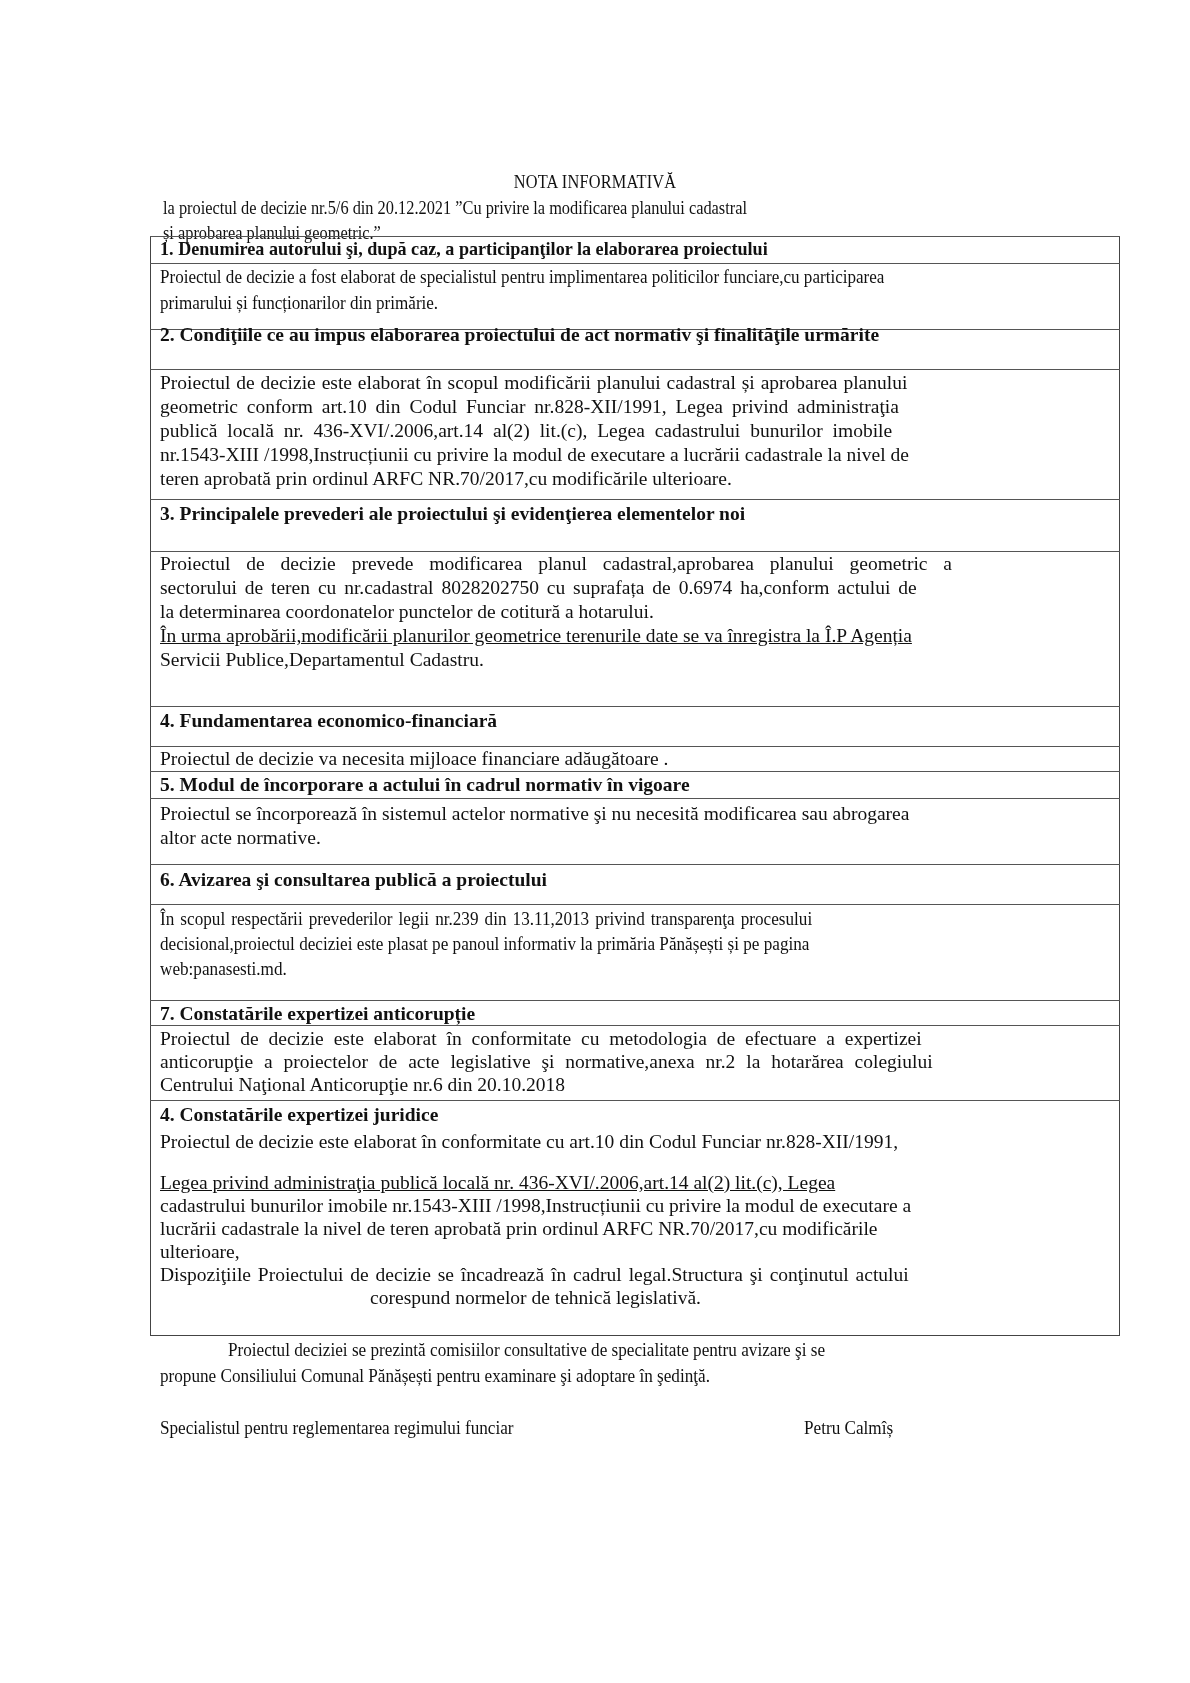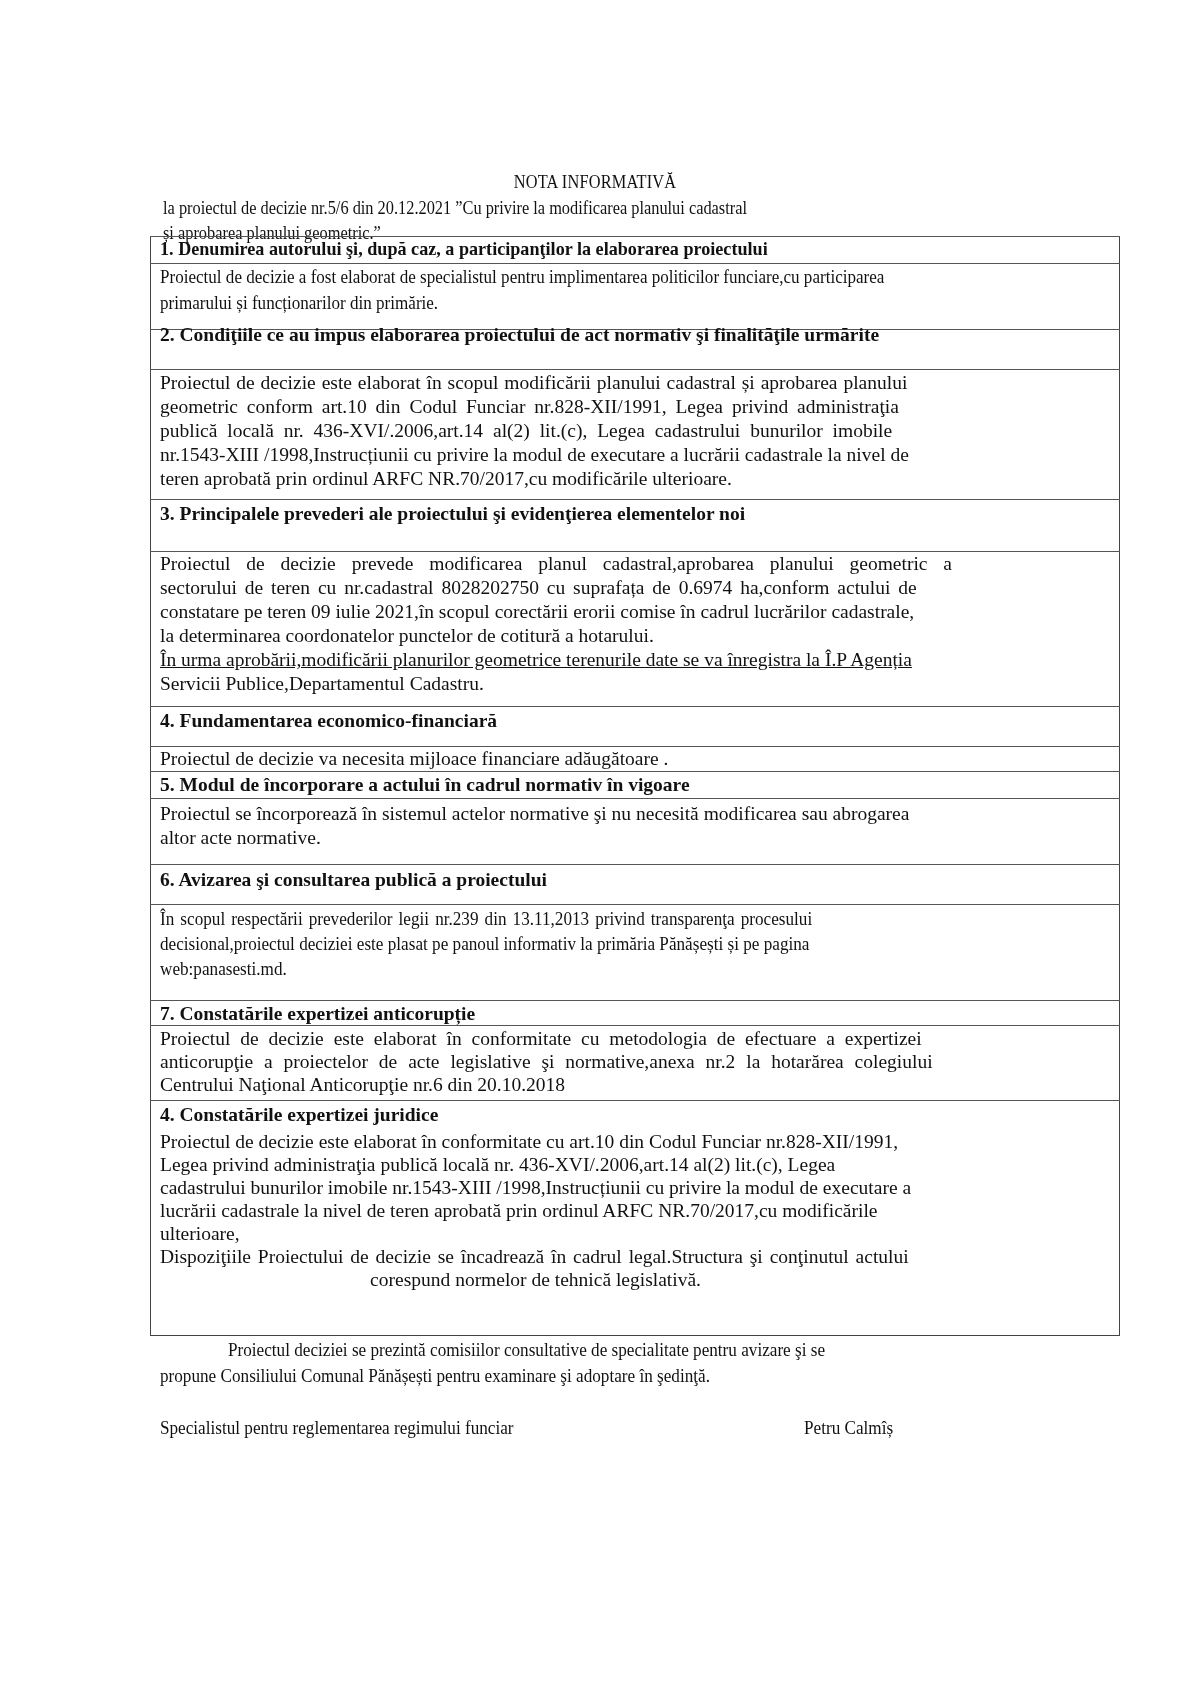--- a/index.html
+++ b/index.html
@@ -51,21 +51,20 @@
   <span class="jl" style="word-spacing:4px;margin-top:2px;">geometric conform art.10 din Codul Funciar nr.828-XII/1991, Legea privind  administraţia</span>
   <span class="jl" style="word-spacing:5px;margin-top:2px;">publică  locală  nr. 436-XVI/.2006,art.14 al(2) lit.(c), Legea cadastrului bunurilor imobile</span>
   <span class="jl" style="margin-top:2px;">nr.1543-XIII /1998,Instrucțiunii cu privire la modul de executare a lucrării cadastrale la nivel de</span>
   <span class="jl" style="margin-top:2px;">teren aprobată prin ordinul ARFC NR.70/2017,cu  modificările  ulterioare.</span>
 </div>
 
 <div class="abs h" style="top:503px;">3. Principalele prevederi ale proiectului şi evidenţierea elementelor noi</div>
 <div class="abs p" style="top:553px;">
   <span class="jl" style="word-spacing:11px;">Proiectul de decizie prevede modificarea planul cadastral,aprobarea planului geometric a</span>
   <span class="jl" style="word-spacing:3px;margin-top:2px;">sectorului de teren cu nr.cadastral 8028202750 cu suprafața de 0.6974 ha,conform actului de</span>
-  <span class="jl" style="margin-top:2px;">constatare pe teren 09 iulie 2021,în scopul corectării erorii comise în cadrul lucrărilor cadastrale,</span>
   <span class="jl" style="margin-top:2px;">la determinarea coordonatelor punctelor de cotitură a hotarului.</span>
   <span class="jl" style="margin-top:2px;text-decoration:underline;">În urma aprobării,modificării planurilor geometrice terenurile date se va înregistra la Î.P Agenția</span>
   <span class="jl" style="margin-top:2px;">Servicii Publice,Departamentul Cadastru.</span>
 </div>
 
 <div class="abs h" style="top:710px;">4. Fundamentarea economico-financiară</div>
 <div class="abs p" style="top:748px;">Proiectul  de decizie   va   necesita  mijloace  financiare   adăugătoare .</div>
 
 <div class="abs h" style="top:774px;">5. Modul de încorporare a actului în cadrul normativ în vigoare</div>
 <div class="abs p" style="top:803px;">
@@ -83,21 +82,21 @@
 <div class="abs h" style="top:1003px;">7. Constatările expertizei anticorupție</div>
 <div class="abs p" style="top:1028px;">
   <span class="jl" style="word-spacing:5px;">Proiectul de decizie este elaborat în conformitate cu metodologia de efectuare a expertizei</span>
   <span class="jl" style="word-spacing:6px;margin-top:1px;">anticorupţie a proiectelor de acte legislative şi normative,anexa nr.2 la hotarărea colegiului</span>
   <span class="jl" style="margin-top:1px;">Centrului Naţional Anticorupţie nr.6 din 20.10.2018</span>
 </div>
 
 <div class="abs h" style="top:1104px;">4. Constatările expertizei juridice</div>
 <div class="abs p" style="top:1131px;">
   <span class="jl">Proiectul de decizie este elaborat în conformitate cu art.10 din Codul Funciar nr.828-XII/1991,</span>
-  <span class="jl" style="margin-top:1px;">Legea  privind  administraţia  publică  locală  nr. 436-XVI/.2006,art.14 al(2) lit.(c), Legea</span>
+  <span class="jl" style="margin-top:19px;text-decoration:underline;">Legea  privind  administraţia  publică  locală  nr. 436-XVI/.2006,art.14 al(2) lit.(c), Legea</span>
   <span class="jl" style="margin-top:1px;">cadastrului bunurilor imobile nr.1543-XIII /1998,Instrucțiunii cu privire la modul de executare a</span>
   <span class="jl" style="margin-top:1px;">lucrării cadastrale la nivel de teren aprobată prin ordinul ARFC NR.70/2017,cu modificările</span>
   <span class="jl" style="margin-top:1px;">ulterioare,</span>
   <span class="jl" style="margin-top:1px;word-spacing:2px;">Dispoziţiile Proiectului  de decizie se încadrează în cadrul legal.Structura şi conţinutul actului</span>
   <span class="jl" style="margin-top:1px;text-align:center;">corespund normelor de tehnică legislativă.</span>
 </div>
 
 <div class="abs foot" style="left:228px;top:1339px;transform:scaleX(0.88);transform-origin:left top;">Proiectul deciziei se prezintă comisiilor consultative de specialitate pentru avizare şi se</div>
 <div class="abs foot" style="left:160px;top:1365px;transform:scaleX(0.88);transform-origin:left top;">propune Consiliului Comunal Pănășești pentru examinare şi adoptare în şedinţă.</div>
 

